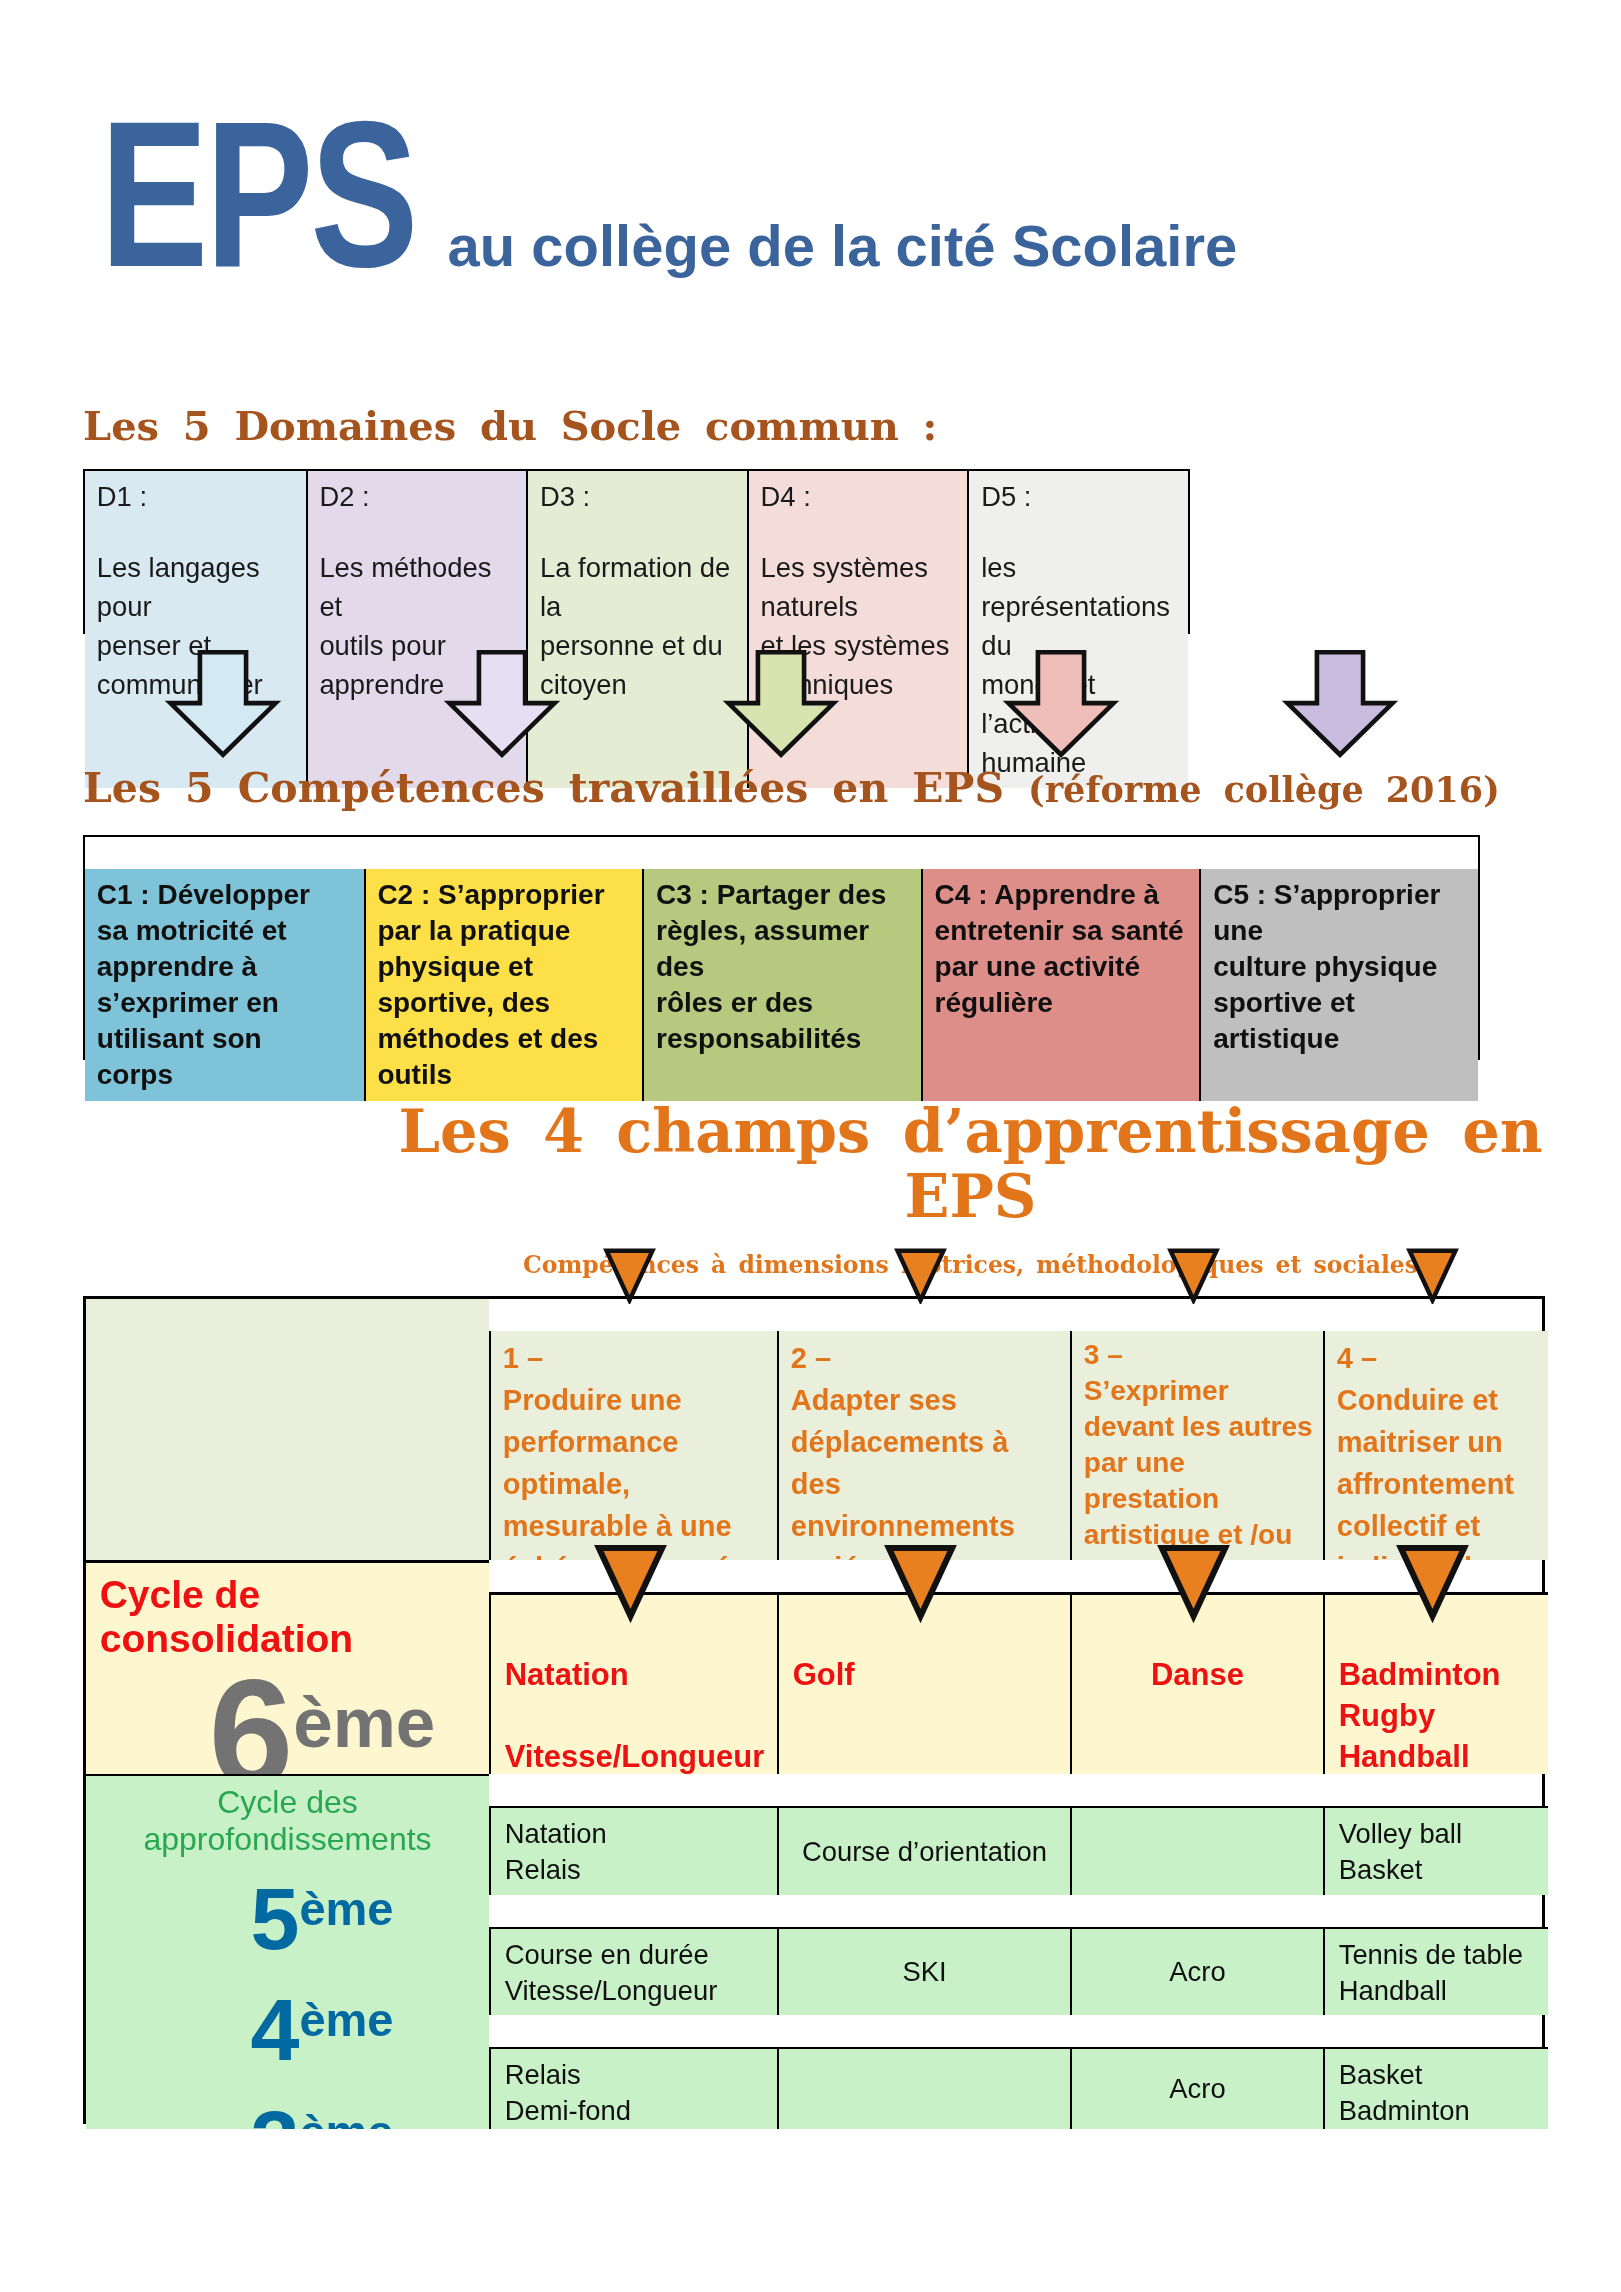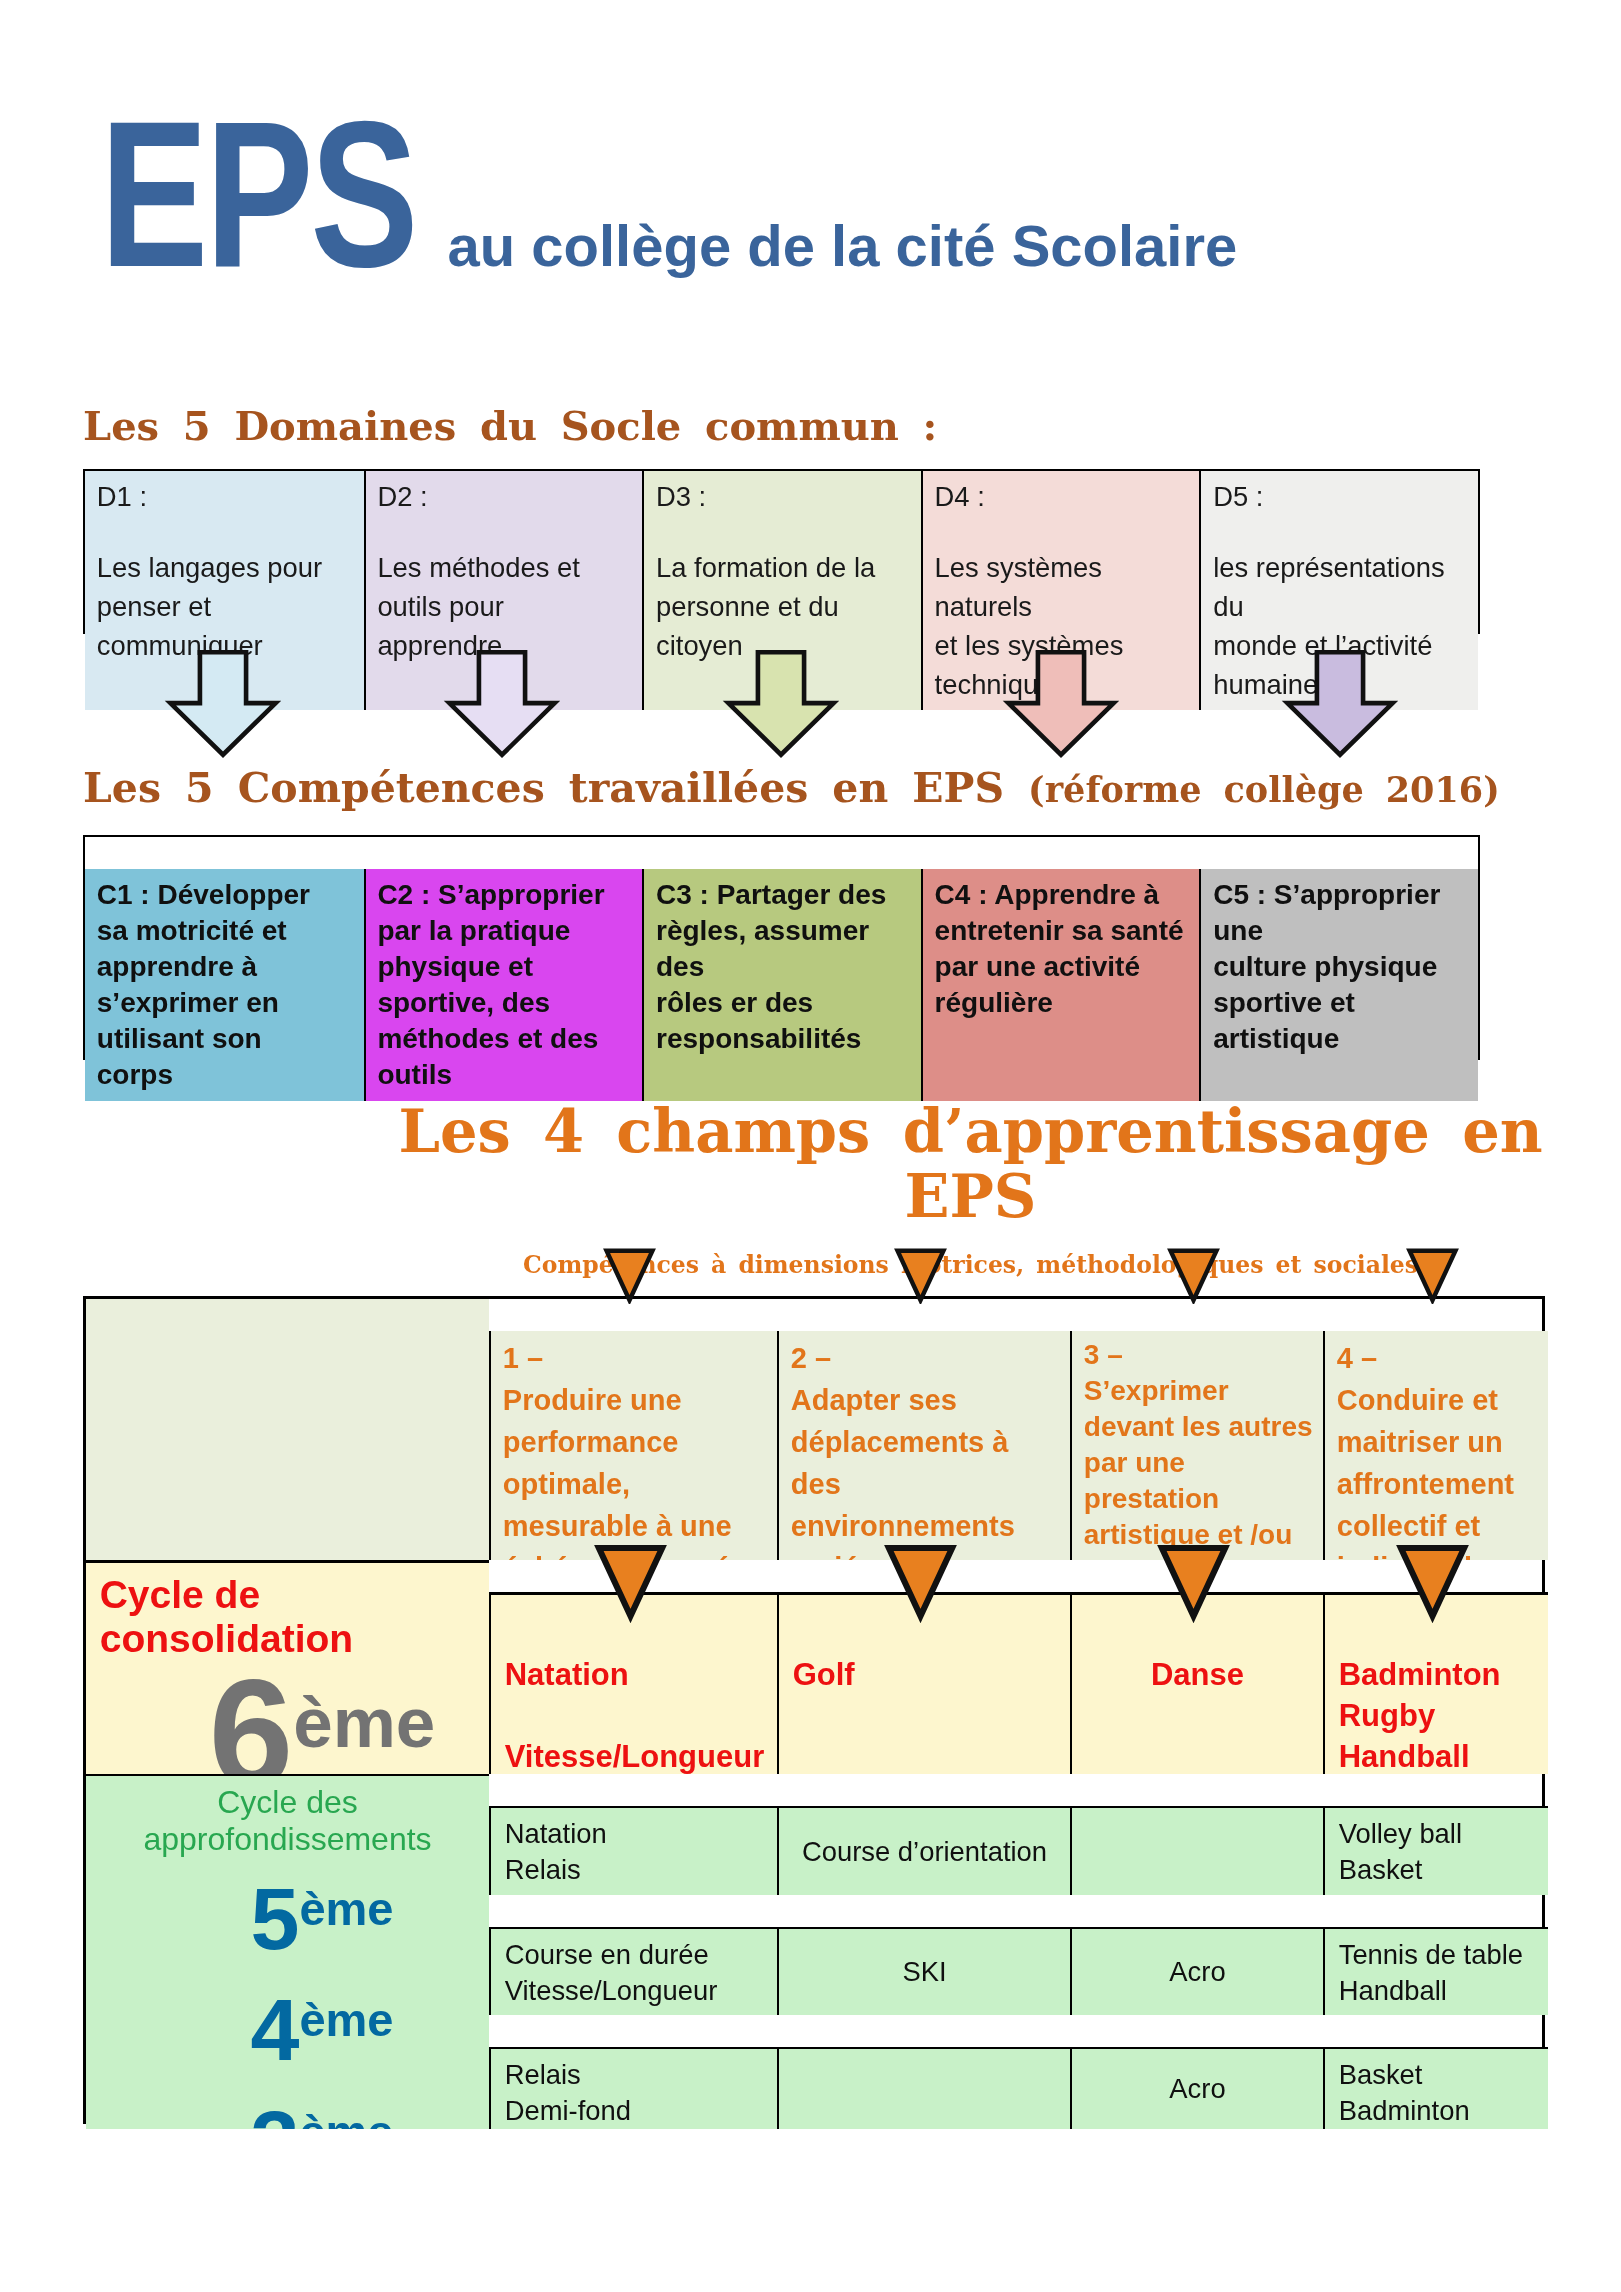--- a/index.html
+++ b/index.html
@@ -23,21 +23,21 @@
   .h-brown {
     position:absolute; left:83px; font-family:"DejaVu Serif", serif; font-weight:bold;
     color:#A6541E; word-spacing:9.8px; letter-spacing:0px; line-height:1.1;
   }
   .h1-pos { top:404px; font-size:40px; }
   .h2-pos { top:766px; font-size:41px; width:1470px; }
   .h2-note { font-size:35px; }
 
   
   .d-table {
-    position:absolute; left:83px; top:469px; width:1397px; height:165px;
+    position:absolute; left:83px; top:469px; width:1107px; height:165px;
     display:grid; grid-template-columns:repeat(5,1fr); border:2.9px solid #000;
   }
   .d-cell { border-left:2.9px solid #000; padding:5.9px 11.8px; font-size:27.4px; line-height:39px; color:#1a1a1a; }
   .d-cell:first-child { border-left:none; }
 
   
   .arrow-row {
     position:absolute; left:83px; top:649px; width:1397px; height:116px;
     display:grid; grid-template-columns:repeat(5,1fr); justify-items:center;
   }
@@ -167,21 +167,21 @@
     <span class="h2-note">(réforme collège 2016)</span>
   </div>
 
   <div class="c-table">
     <div class="c-cell pl" style="background-color: rgb(127, 195, 217);">C1 : Développer
 sa motricité et
 apprendre à
 s’exprimer en
 utilisant son
 corps</div>
-    <div class="c-cell pl" style="background-color: #d946ef;">C2 : S’approprier
+    <div class="c-cell pl" style="background-color: #fde047;">C2 : S’approprier
 par la pratique
 physique et
 sportive, des
 méthodes et des
 outils</div>
     <div class="c-cell pl" style="background-color: rgb(183, 201, 127);">C3 : Partager des
 règles, assumer des
 rôles er des
 responsabilités</div>
     <div class="c-cell pl" style="background-color: rgb(221, 142, 136);">C4 : Apprendre à

